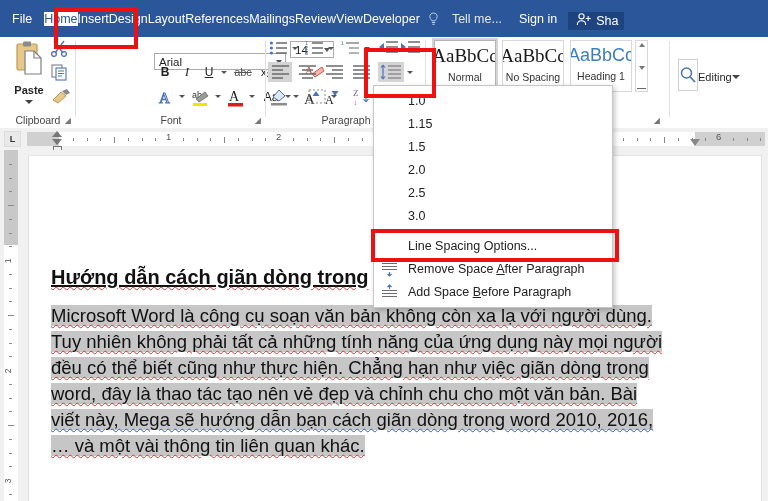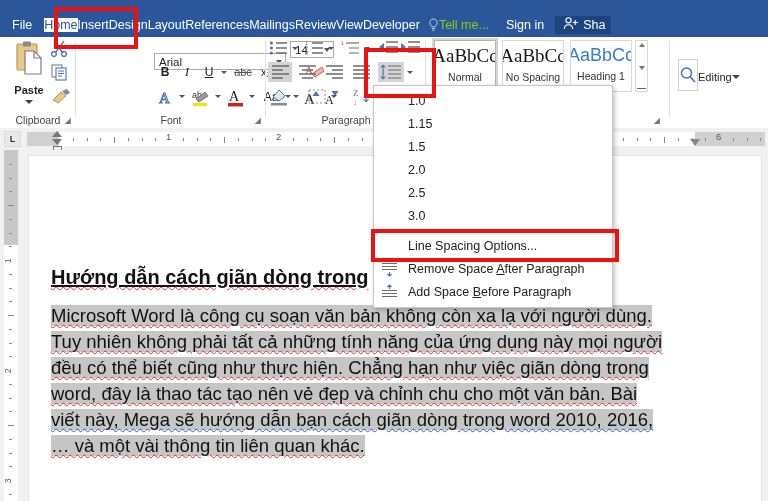--- a/index.html
+++ b/index.html
@@ -10,34 +10,34 @@
   }
   
   .titlebar{
     position:absolute;left:0;top:0;width:768px;height:12px;
     background:#2b579a;
   }
   
   .tabstrip{
     position:absolute;left:0;top:12px;width:768px;height:25px;
     background:#2b579a;
-    display:flex;align-items:center;
+    display:flex;align-items:flex-start;
   }
   .tab{
     display:flex;align-items:center;justify-content:center;
     padding:0 0;color:#ffffff;font-size:12.5px;
     white-space:nowrap;cursor:default;
   }
   .tab.active{
     background:#ffffff;color:#2b579a;
   }
   .tab-file{padding:0 12px;}
   .tellme{
-    display:flex;align-items:center;gap:0;
-    color:#84cc16;font-size:12.5px;padding:0 8px;white-space:nowrap;
+    display:flex;align-items:center;gap:13px;
+    color:#e5e5e5;font-size:12.5px;padding:0 8px;white-space:nowrap;
   }
   .tellme svg{display:block}
   .signin{
     display:flex;align-items:center;color:#ffffff;font-size:12.5px;
     padding:0 9px;white-space:nowrap;
   }
   .share{
     display:flex;align-items:center;gap:4px;
     background:#1e4480;color:#ffffff;font-size:12.5px;
     padding:0 6px 0 8px;white-space:nowrap;margin-left:2px;

